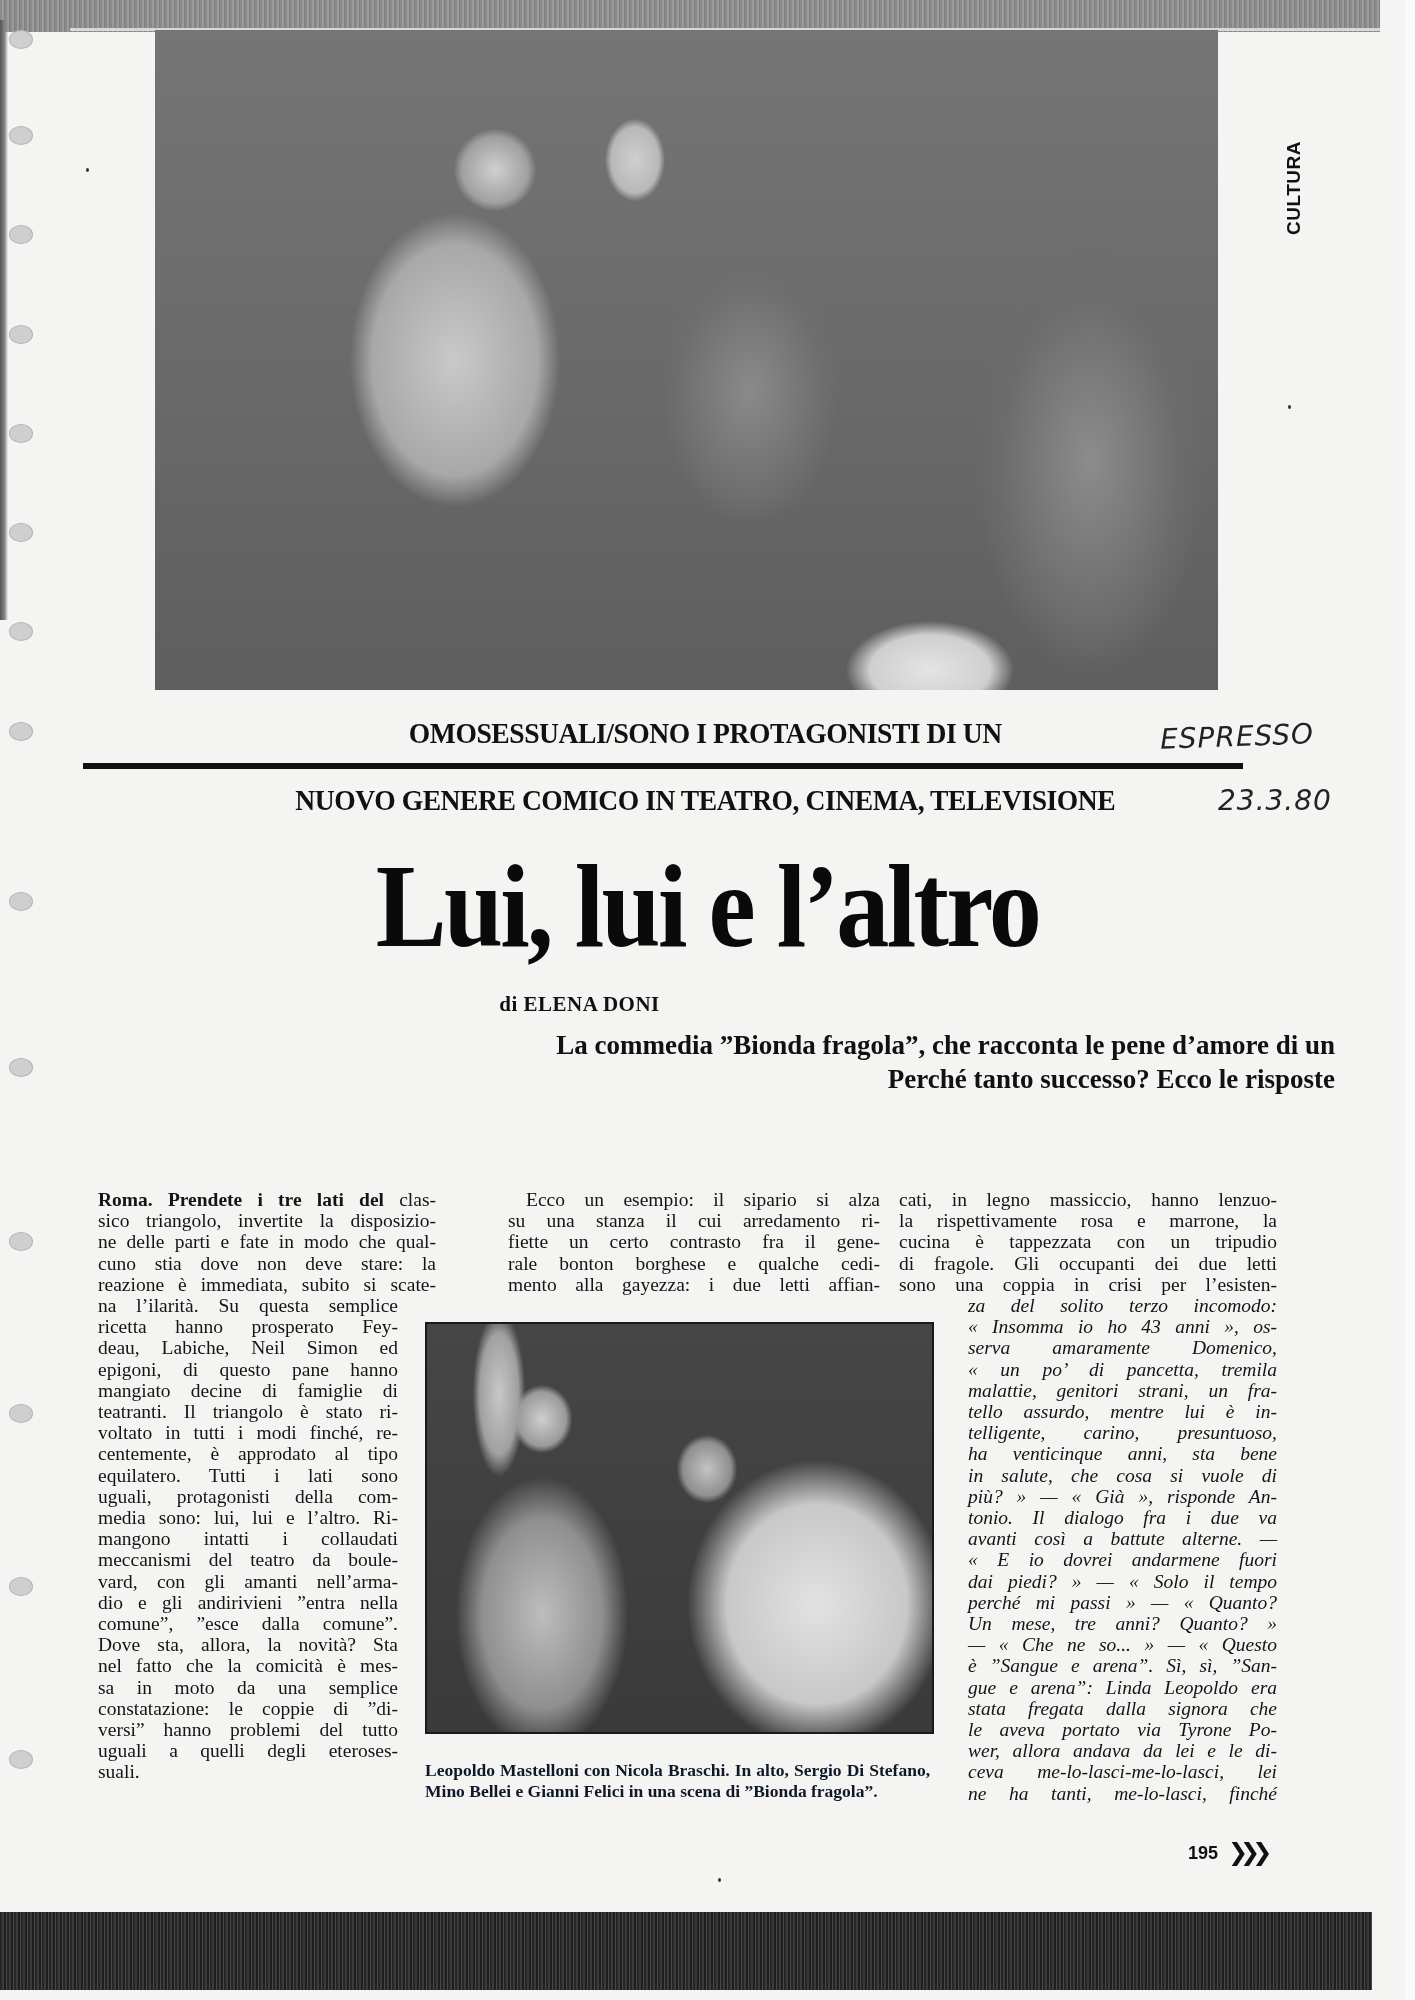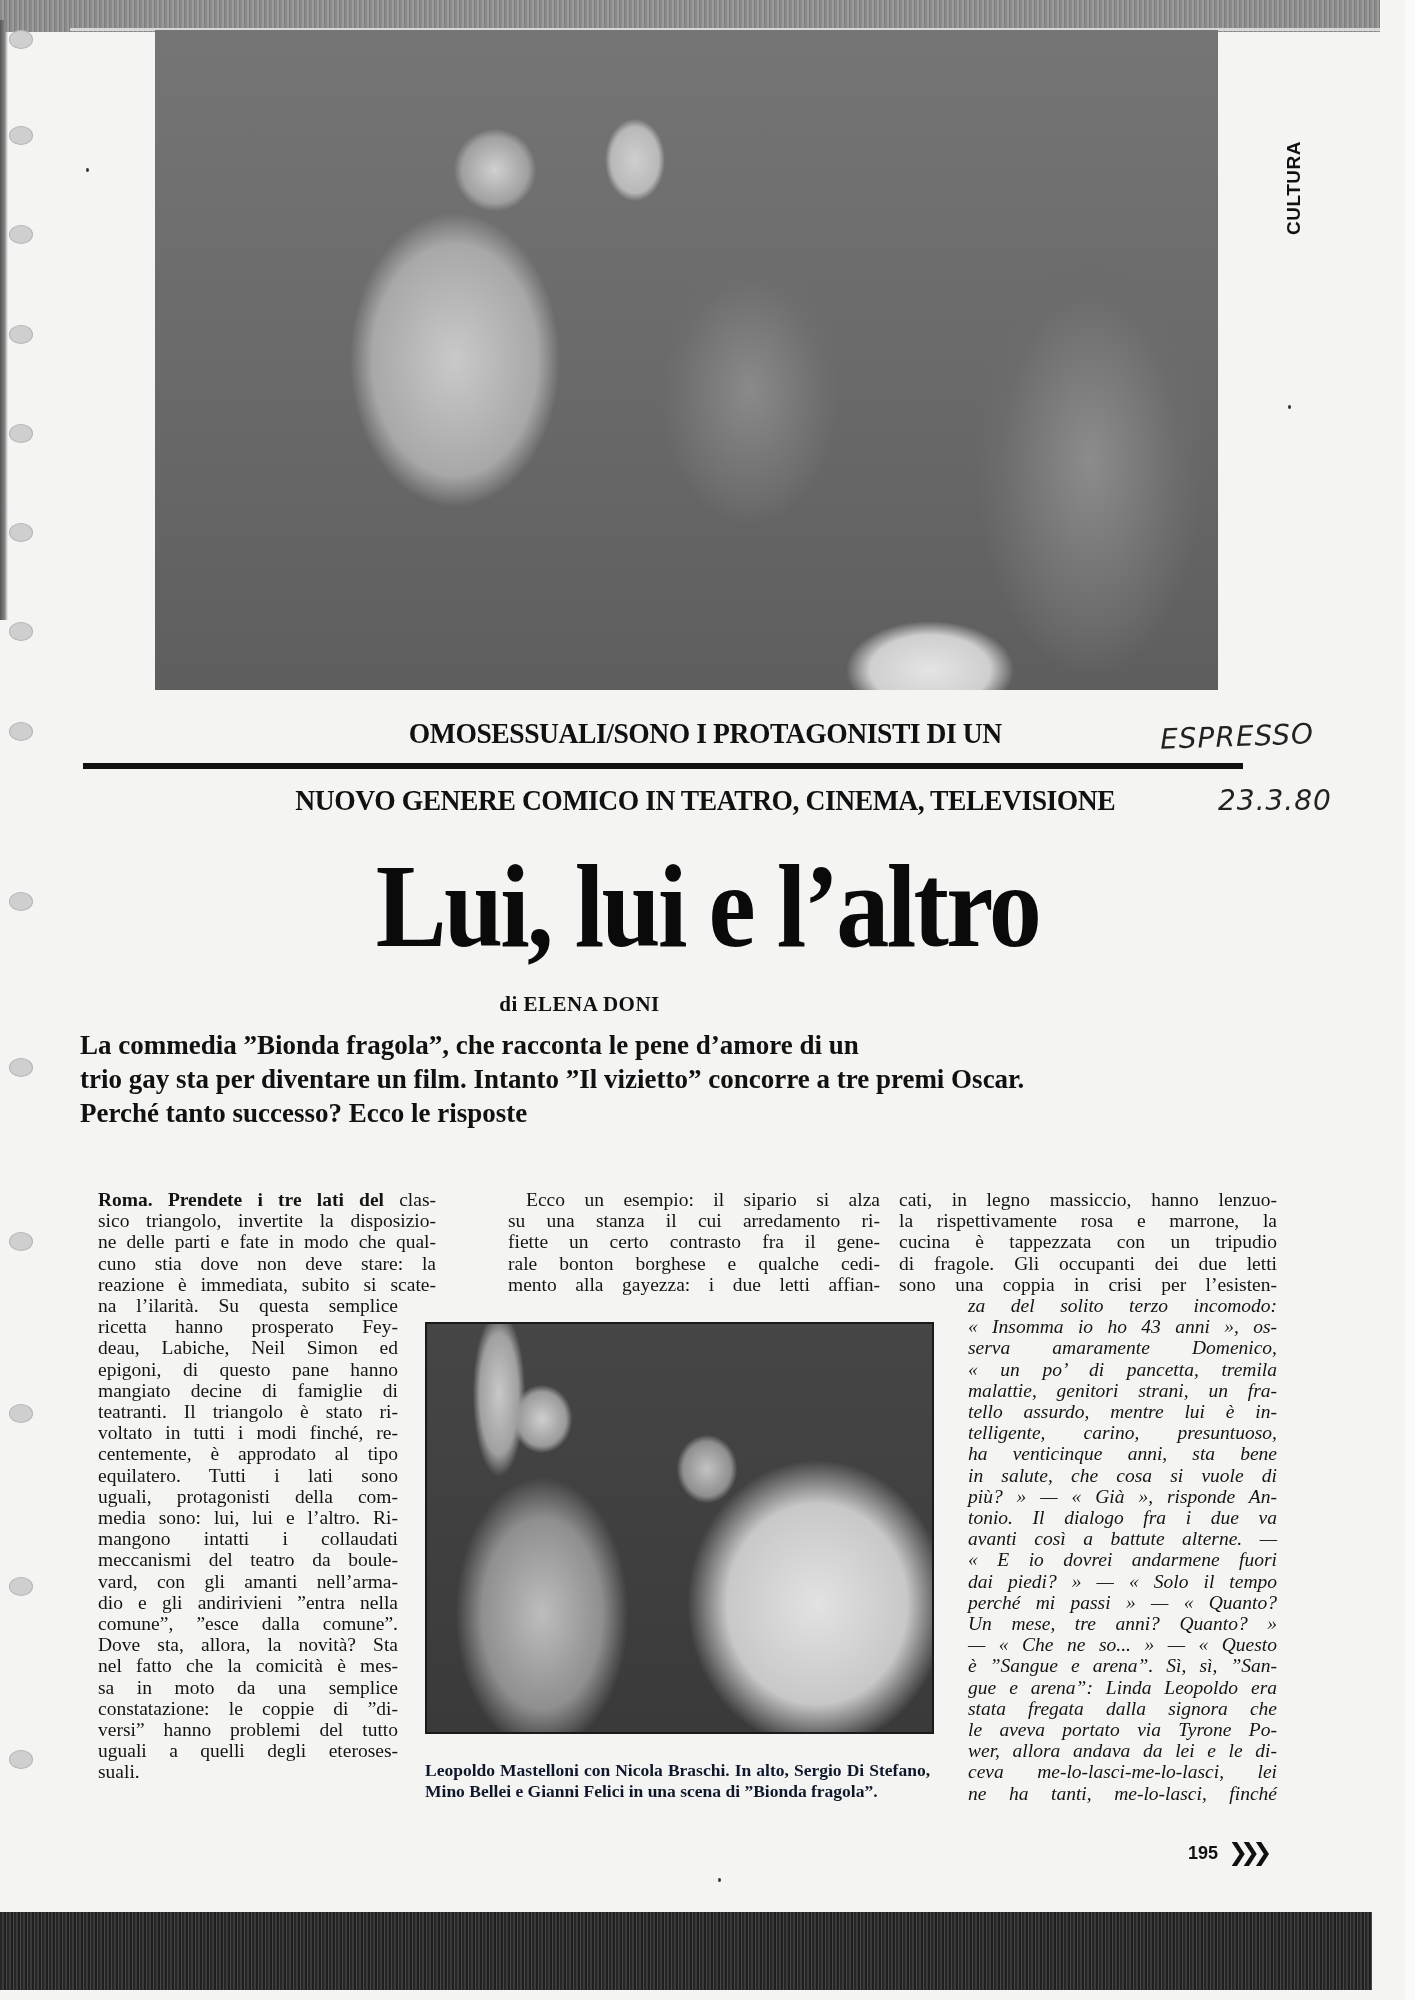--- a/index.html
+++ b/index.html
@@ -73,21 +73,21 @@
     position: absolute; left: 0; width: 1415px; top: 842px; text-align: center;
     font-family: "Liberation Serif", serif; font-weight: bold;
     font-size: 118px; line-height: 130px; letter-spacing: -3px; color: #0a0a0a;
     transform: scaleX(0.9); transform-origin: 707px 0;
   }
   .byline {
     position: absolute; left: 0; width: 1159px; top: 992px; text-align: center;
     font-weight: bold; font-size: 21px; letter-spacing: 0.5px;
   }
   .deck {
-    position: absolute; left: 80px; width: 1255px; top: 1028px; text-align: left;
+    position: absolute; left: 80px; width: 1255px; top: 1028px; text-align: right;
     font-weight: bold; font-size: 27px; line-height: 34px; color: #111;
   }
   .col {
     position: absolute; font-family: "Liberation Serif", serif; font-size: 19.5px;
     line-height: 21.2px; text-align: justify; color: #141414; margin-top: 39px;
   }
   .col-1 { left: 98px; top: 1150px; width: 338px; }
   .col-2 { left: 508px; top: 1150px; width: 372px; }
   .col-3 { left: 899px; top: 1150px; width: 378px; }
   .col-1 .narrow { width: 300px; }
@@ -155,21 +155,20 @@
 <div class="kicker kicker-2">
   <span>NUOVO GENERE COMICO IN TEATRO, CINEMA, TELEVISIONE</span>
 </div>
 <div class="handwritten hw-date">23.3.80</div>
 
 <h1 class="headline" style="margin:0">Lui, lui e l’altro</h1>
 <div class="byline">di ELENA DONI</div>
 
 <div class="deck">
   <div>La commedia ”Bionda fragola”, che racconta le pene d’amore di un</div>
-  <div>trio gay sta per diventare un film. Intanto ”Il vizietto” concorre a tre premi Oscar.</div>
   <div>Perché tanto successo? Ecco le risposte</div>
 </div>
 
 <div class="col col-1">
   <span class="line"><b class="lead-bold">Roma. Prendete i tre lati del</b> <span>clas-</span></span>
   <span class="line">sico triangolo, invertite la disposizio-</span>
   <span class="line">ne delle parti e fate in modo che qual-</span>
   <span class="line">cuno stia dove non deve stare: la</span>
   <span class="line">reazione è immediata, subito si scate-</span>
   <span class="line narrow">na l’ilarità. Su questa semplice</span>

